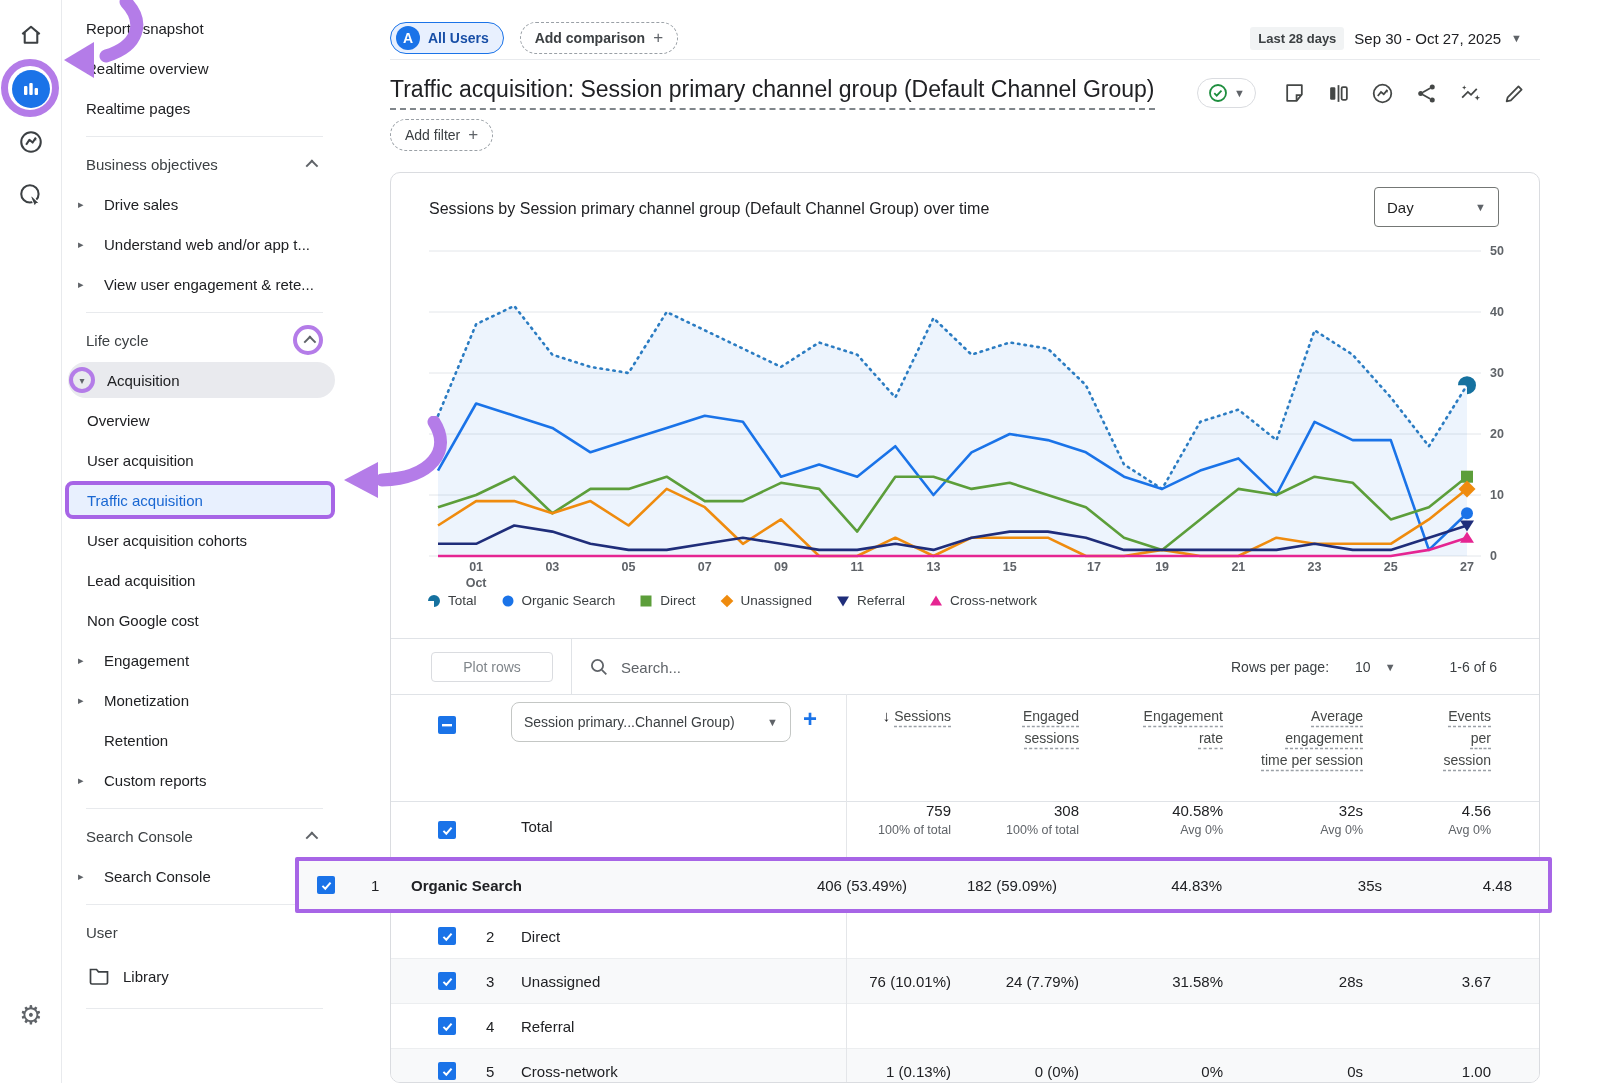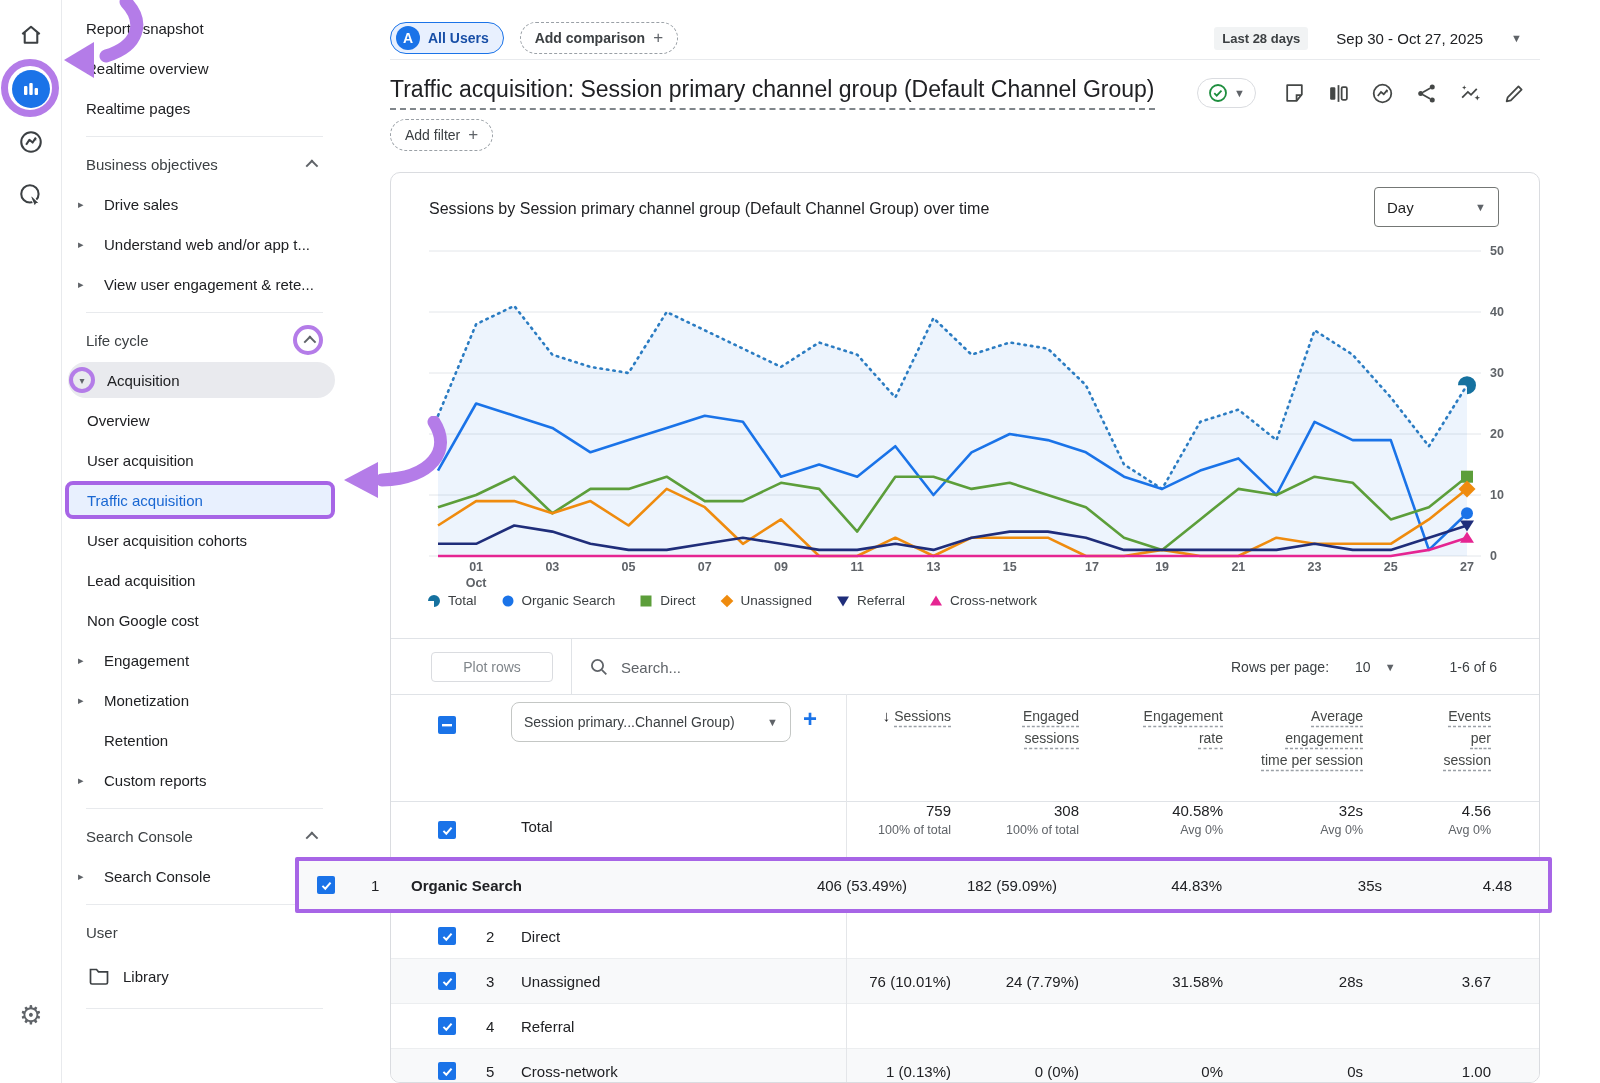--- a/index.html
+++ b/index.html
@@ -40,21 +40,21 @@
   .annot-svg{position:absolute;z-index:50;pointer-events:none;}
 
   
   .main{position:absolute;left:390px;top:0;width:1150px;}
   .chips-row{position:absolute;top:20px;left:0;width:1150px;height:36px;display:flex;align-items:center;}
   .chip-allusers{display:flex;align-items:center;gap:8px;height:32px;padding:0 14px 0 5px;border:1.5px solid #1a73e8;background:#e8f0fe;border-radius:16px;}
   .chip-a{width:24px;height:24px;border-radius:50%;background:#1a73e8;color:#fff;font-size:14px;font-weight:bold;display:flex;align-items:center;justify-content:center;}
   .chip-allusers span.lbl{font-size:14px;color:#174ea6;font-weight:bold;}
   .chip-dashed{display:flex;align-items:center;gap:8px;height:32px;padding:0 14px;border:1.5px dashed #9aa0a6;border-radius:16px;margin-left:16px;font-size:14px;color:#3c4043;font-weight:bold;}
   .plus-glyph{font-size:17px;color:#5f6368;font-weight:normal;}
-  .date-cluster{margin-left:auto;display:flex;align-items:center;gap:28px;padding-right:18px;}
+  .date-cluster{margin-left:auto;display:flex;align-items:center;gap:10px;padding-right:18px;}
   .last28{background:#f1f3f4;color:#3c4043;font-size:13px;font-weight:bold;padding:4px 8px;border-radius:3px;}
   .daterange{font-size:15px;color:#202124;}
   .caret{font-size:11px;color:#5f6368;}
   .main-topline{position:absolute;top:59px;left:0;width:1150px;height:1px;background:#e8eaed;}
   .title-row{position:absolute;top:76px;left:0;width:1150px;display:flex;align-items:center;}
   .page-title{font-size:23px;color:#202124;border-bottom:2px dashed #80868b;padding-bottom:5px;white-space:nowrap;}
   .title-icons{position:absolute;right:14px;top:2px;display:flex;align-items:center;gap:21px;}
   .check-chip{display:flex;align-items:center;gap:6px;height:30px;padding:0 10px;border:1px solid #dadce0;border-radius:15px;margin-right:6px;}
   .addfilter-row{position:absolute;top:119px;left:0;}
 
@@ -355,21 +355,21 @@
           <div class="ylab" style="top: 245px;">10</div>
           <div class="ylab" style="top: 306px;">0</div>
           <div class="xlab" style="left: 25.1111px;">01<br>Oct</div>
           <div class="xlab" style="left: 101.333px;">03</div>
           <div class="xlab" style="left: 177.556px;">05</div>
           <div class="xlab" style="left: 253.778px;">07</div>
           <div class="xlab" style="left: 330px;">09</div>
           <div class="xlab" style="left: 406.222px;">11</div>
           <div class="xlab" style="left: 482.444px;">13</div>
           <div class="xlab" style="left: 558.667px;">15</div>
-          <div class="xlab" style="left: 626px; text-align: right;">17</div>
+          <div class="xlab" style="left: 643px;">17</div>
           <div class="xlab" style="left: 711.111px;">19</div>
           <div class="xlab" style="left: 787.333px;">21</div>
           <div class="xlab" style="left: 863.556px;">23</div>
           <div class="xlab" style="left: 939.778px;">25</div>
           <div class="xlab" style="left: 1016px;">27</div>
         </div>
       <div class="legend" id="legend">
           <span class="li">
             <svg width="14" height="14" viewBox="0 0 14 14">
               <path d="M7,7 l-6,0 a6,6 0 1 1 6,6 z" fill="#15719f"></path>

